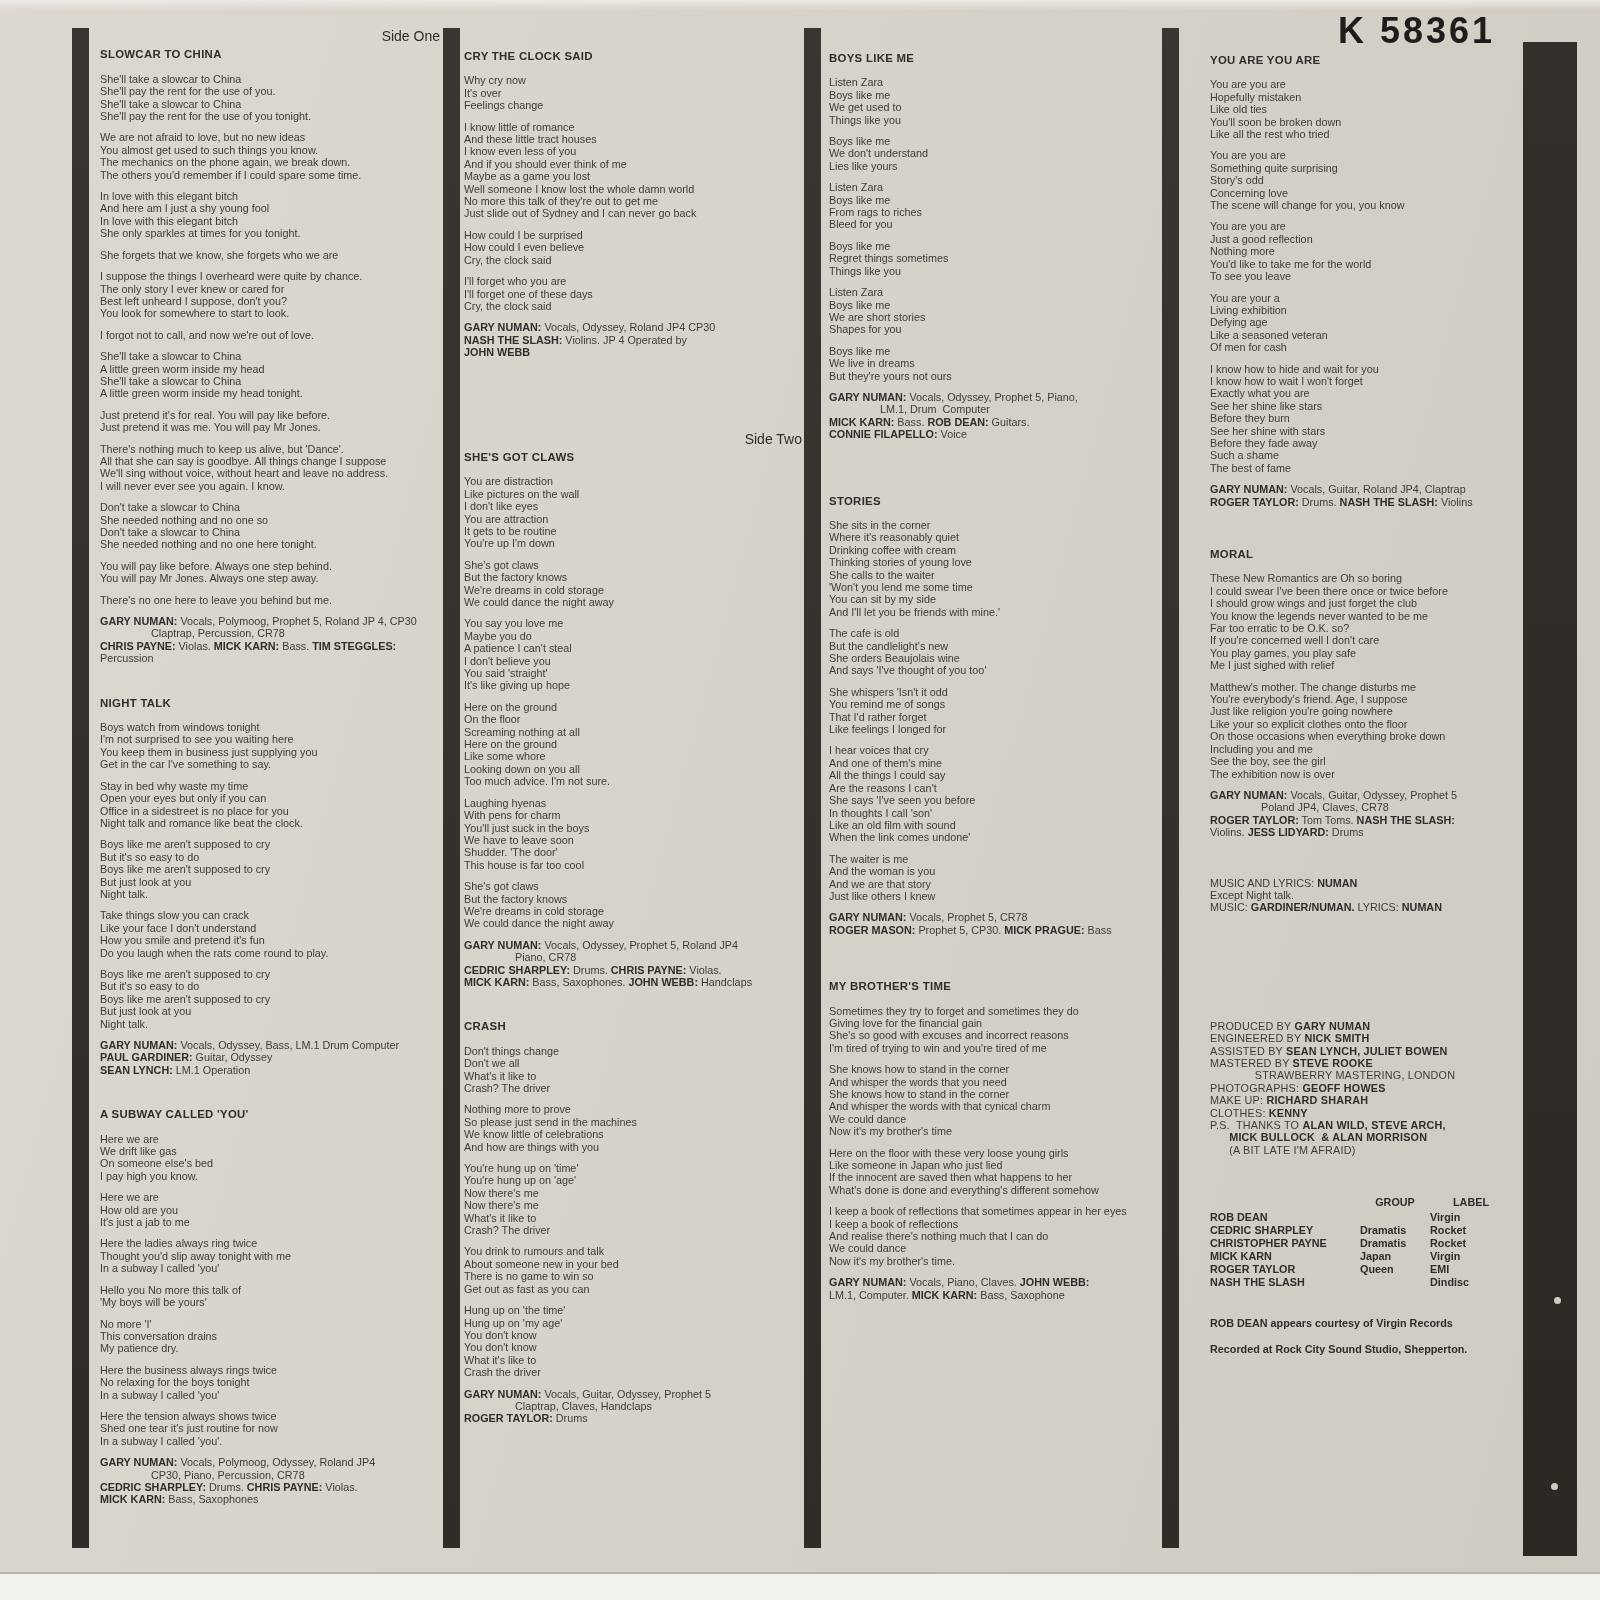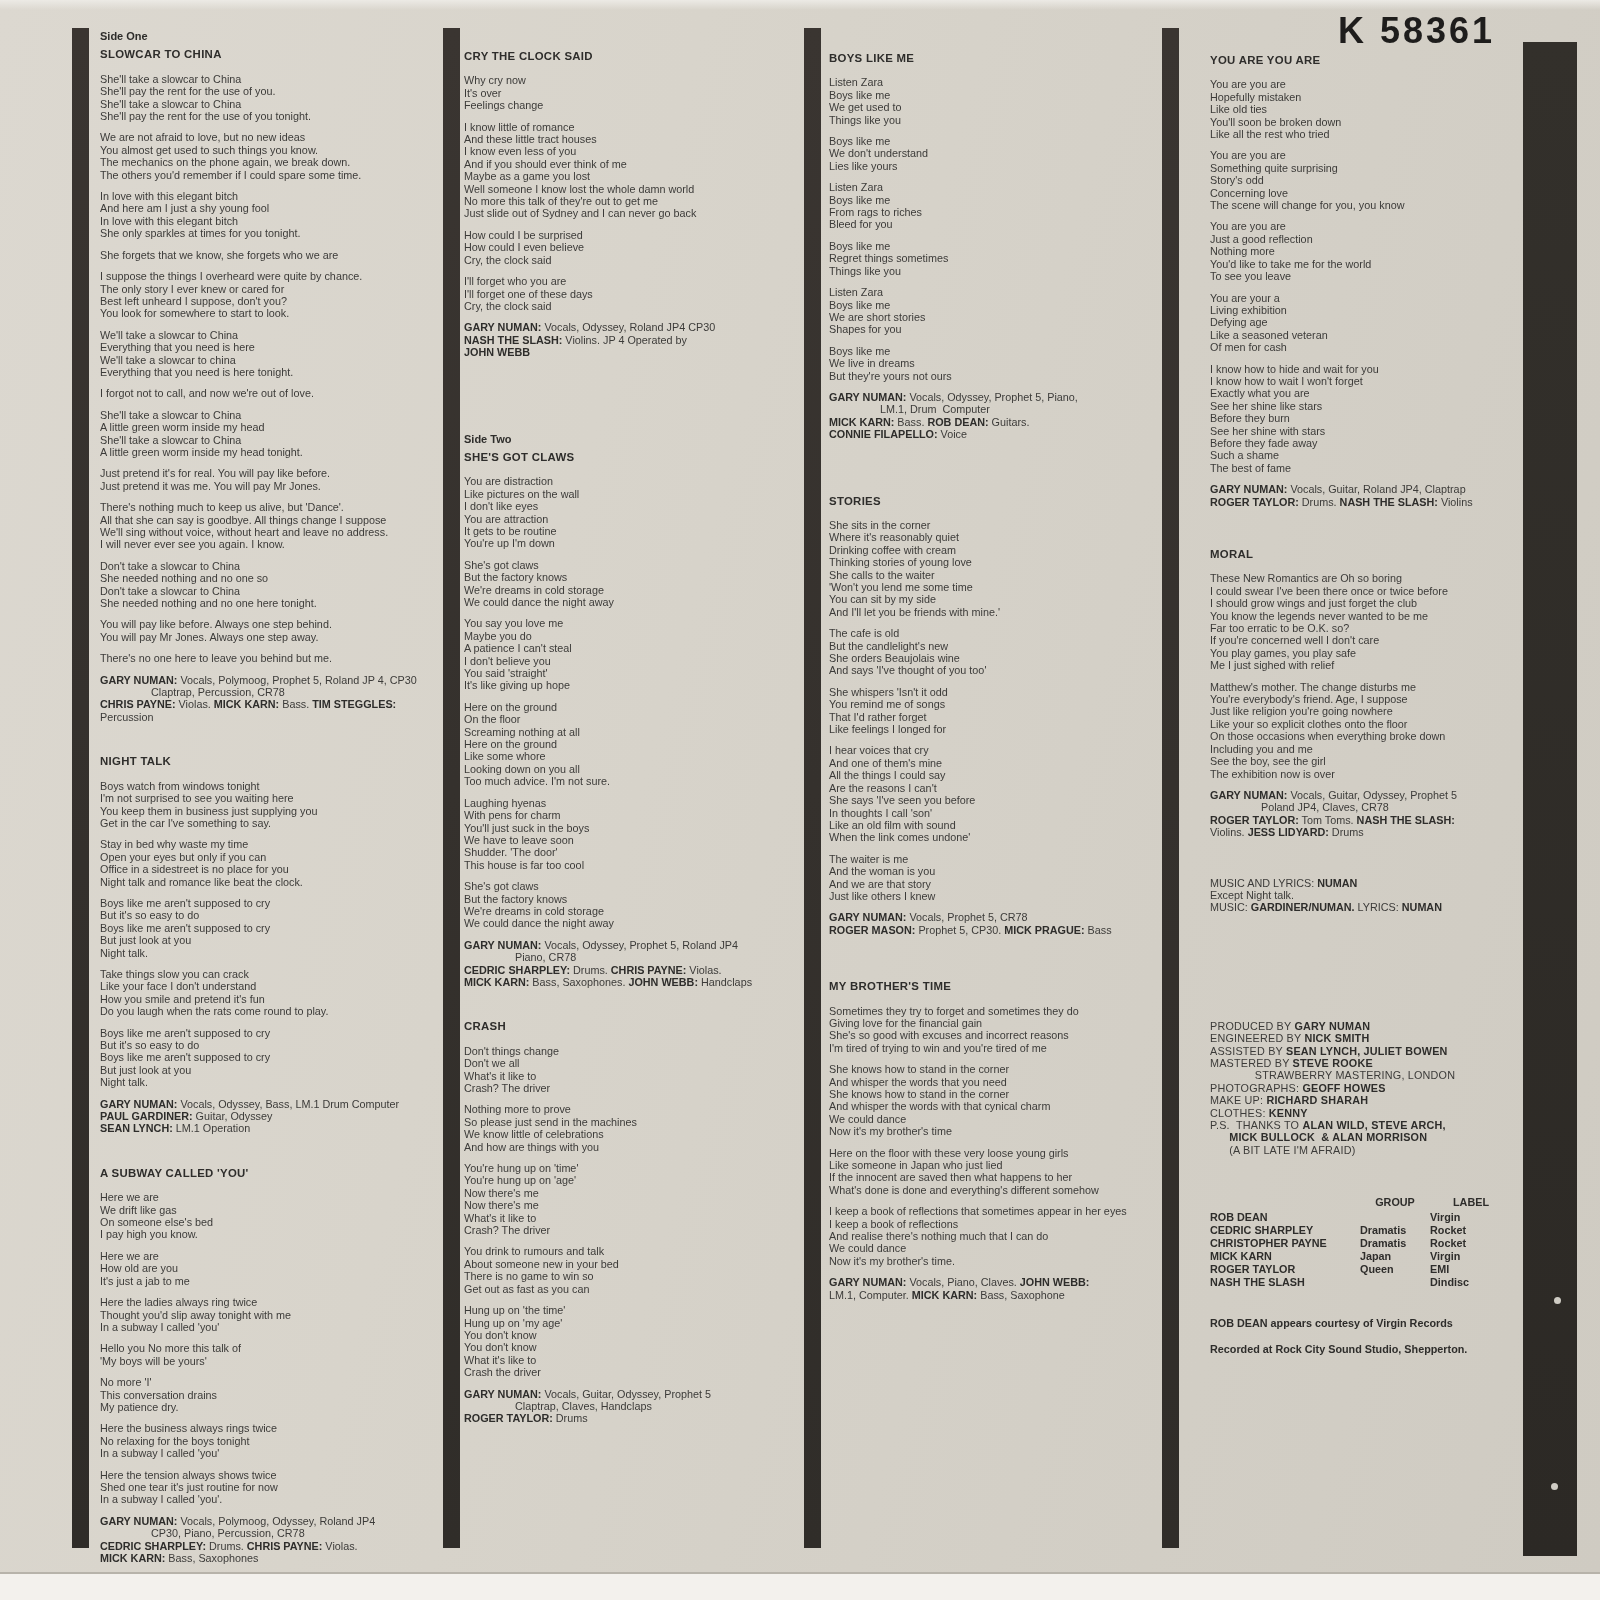--- a/index.html
+++ b/index.html
@@ -32,21 +32,21 @@
   }
 
   .col{position:absolute;color:#3c3b39;font-size:10.8px;line-height:12.4px;}
   .col-1{left:100px;top:30px;width:340px;}
   .col-2{left:464px;top:48px;width:338px;}
   .col-3{left:829px;top:50px;width:332px;}
   .col-4{left:1210px;top:52px;width:302px;}
 
   .ln{white-space:pre-wrap;}
   .b{font-weight:bold;color:#2e2d2b;}
-  .side{font-weight:bold;color:#2e2d2b;margin:0 0 6px 0;font-size:11px;}
+  .side{font-weight:normal;color:#2e2d2b;margin:0 0 6px 0;font-size:14px;text-align:right;}
   .title{font-weight:bold;color:#2e2d2b;margin:2px 0 12px 0;font-size:11.4px;letter-spacing:.3px;}
   .stanza{margin:0 0 9px 0;}
   .credit{margin:3px 0 12px 0;}
   .note{margin:0 0 10px 0;}
   .prod{margin:0 0 10px 0;letter-spacing:.2px;}
   .footer-line{margin:0 0 14px 0;font-weight:bold;color:#2e2d2b;}
   .spacer{width:100%;}
 
   .lbl-table{display:grid;grid-template-columns:150px 70px 1fr;row-gap:.6px;
     font-weight:bold;color:#2e2d2b;margin:0 0 14px 0;}
@@ -94,26 +94,20 @@
         <div class="ln"><span>She only sparkles at times for you tonight.</span></div>
       </div>
       <div class="stanza">
         <div class="ln"><span>She forgets that we know, she forgets who we are</span></div>
       </div>
       <div class="stanza">
         <div class="ln"><span>I suppose the things I overheard were quite by chance.</span></div>
         <div class="ln"><span>The only story I ever knew or cared for</span></div>
         <div class="ln"><span>Best left unheard I suppose, don't you?</span></div>
         <div class="ln"><span>You look for somewhere to start to look.</span></div>
-      </div>
-      <div class="stanza">
-        <div class="ln"><span>We'll take a slowcar to China</span></div>
-        <div class="ln"><span>Everything that you need is here</span></div>
-        <div class="ln"><span>We'll take a slowcar to china</span></div>
-        <div class="ln"><span>Everything that you need is here tonight.</span></div>
       </div>
       <div class="stanza">
         <div class="ln"><span>I forgot not to call, and now we're out of love.</span></div>
       </div>
       <div class="stanza">
         <div class="ln"><span>She'll take a slowcar to China</span></div>
         <div class="ln"><span>A little green worm inside my head</span></div>
         <div class="ln"><span>She'll take a slowcar to China</span></div>
         <div class="ln"><span>A little green worm inside my head tonight.</span></div>
       </div>

